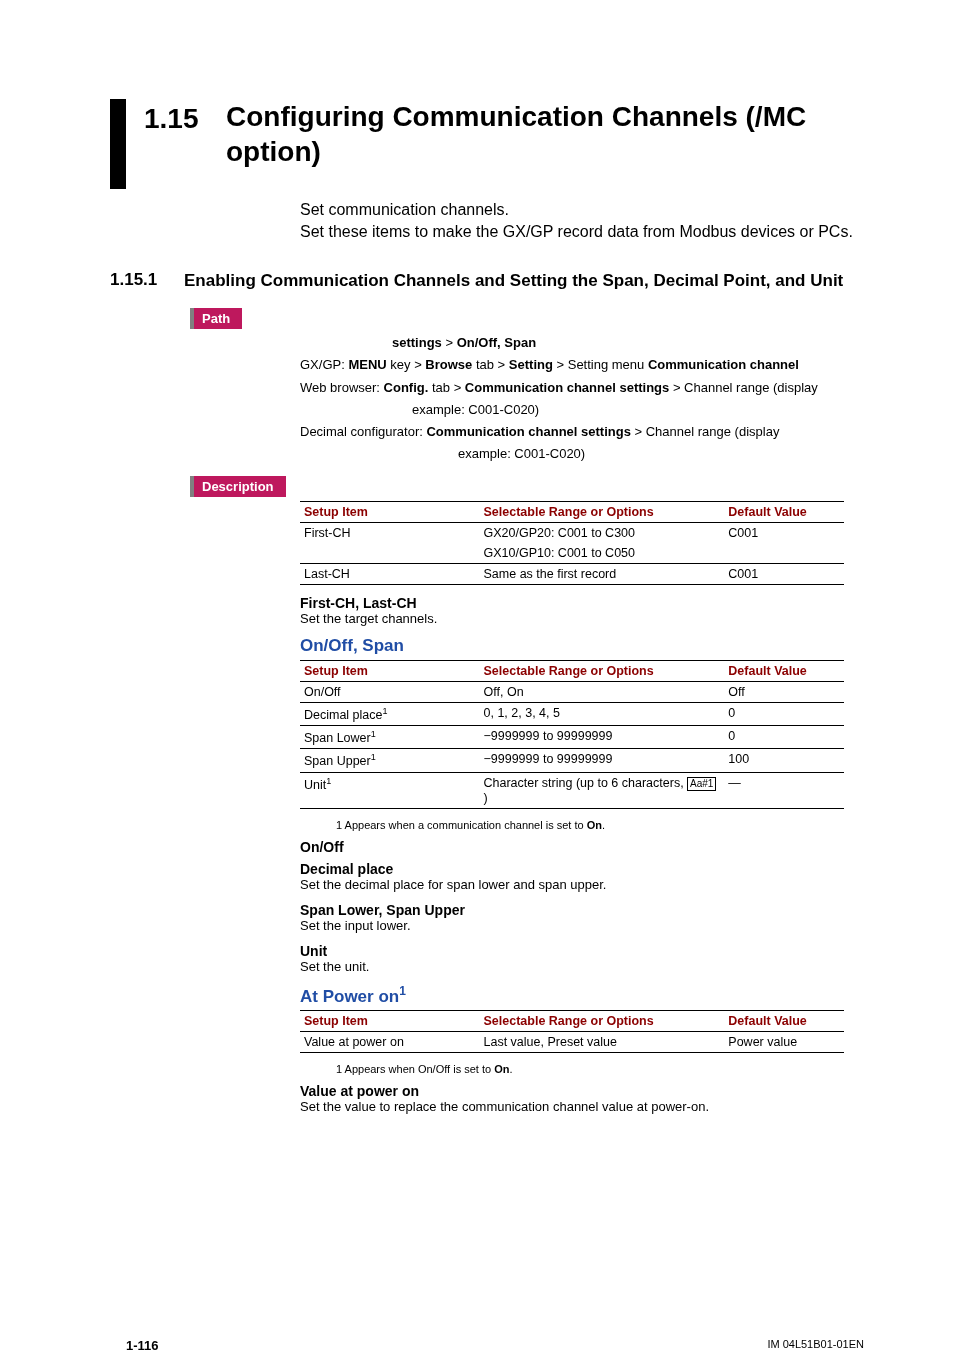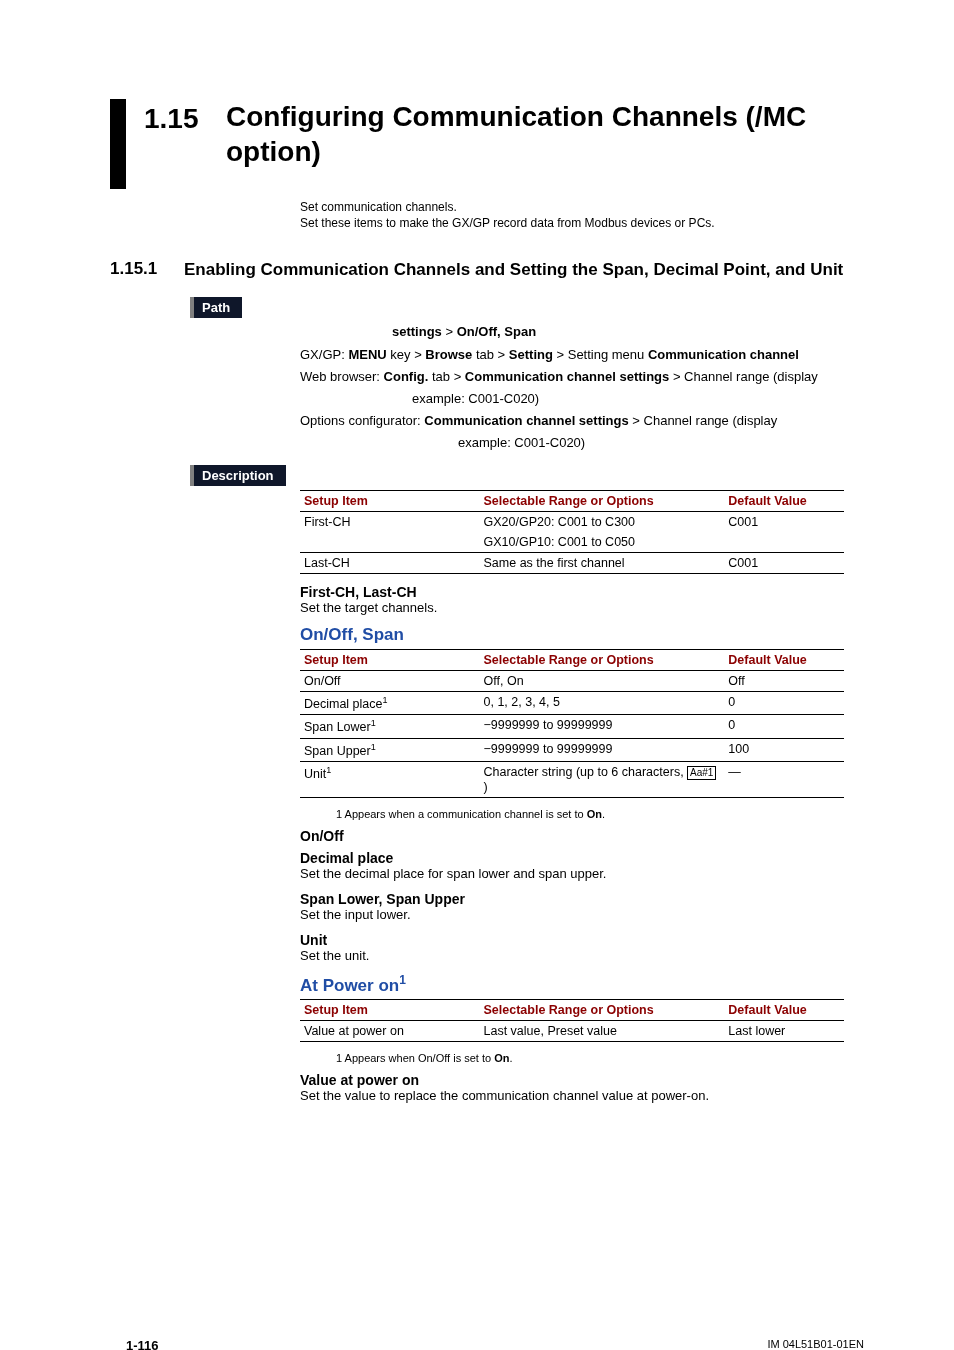--- a/index.html
+++ b/index.html
@@ -2,25 +2,25 @@
 <html><head>
 <meta charset="utf-8">
 <style>
   * { box-sizing: border-box; margin: 0; padding: 0; }
   html, body { width: 954px; height: 1350px; background: #fff; font-family: Arial, Helvetica, sans-serif; color: #000; }
   .page { position: relative; width: 954px; height: 1350px; padding: 56px 90px 0 110px; margin-top: 43px; }
   .title-row { display: flex; align-items: flex-start; margin-bottom: 10px; }
   .title-bar { width: 16px; background: #000; height: 90px; margin-right: 18px; flex: 0 0 16px; }
   .title-num { font-size: 28px; font-weight: bold; width: 82px; padding-top: 4px; }
   .title-text { font-size: 28px; font-weight: bold; flex: 1; line-height: 1.25; }
-  .intro { margin-left: 190px; font-size: 12px; line-height: 1.35; margin-bottom: 28px; }
+  .intro { margin-left: 190px; font-size: 16px; line-height: 1.35; margin-bottom: 28px; }
   .section-row { display: flex; align-items: flex-start; margin-bottom: 16px; }
   .section-num { font-size: 17px; font-weight: bold; width: 74px; }
   .section-title { font-size: 17px; font-weight: bold; flex: 1; line-height: 1.3; }
-  .box-label { display: inline-block; background: #0f172a; color: #fff; font-weight: bold; font-size: 13px; padding: 3px 12px 3px 8px; margin-left: 80px; margin-bottom: 4px; border-left: 4px solid #808080; }
+  .box-label { display: inline-block; background: #be185d; color: #fff; font-weight: bold; font-size: 13px; padding: 3px 12px 3px 8px; margin-left: 80px; margin-bottom: 4px; border-left: 4px solid #808080; }
   .path-block { margin-left: 190px; font-size: 13px; line-height: 1.55; margin-bottom: 12px; }
   .path-line { margin-bottom: 2px; padding-left: 0; }
   .path-indent { padding-left: 92px; }
   .path-indent2 { padding-left: 112px; }
   .path-indent3 { padding-left: 158px; }
   .desc-content { margin-left: 190px; margin-right: 20px; }
   table.setup { width: 100%; border-collapse: collapse; font-size: 12.5px; margin-bottom: 10px; }
   table.setup th { text-align: left; font-weight: bold; color: #8b0000; border-top: 1.5px solid #000; border-bottom: 1px solid #000; padding: 3px 4px; }
   table.setup td { padding: 3px 4px; border-bottom: 1px solid #000; vertical-align: top; }
   table.setup tr.noborder td { border-bottom: none; }
@@ -61,21 +61,21 @@
       <b>settings</b><span> &gt; </span><b>On/Off, Span</b>
     </div>
     <div class="path-line">
       <span>GX/GP: </span><b>MENU</b><span> key &gt; </span><b>Browse</b><span> tab &gt; </span><b>Setting</b><span> &gt; Setting menu </span><b>Communication channel</b>
     </div>
     <div class="path-line">
       <span>Web browser: </span><b>Config.</b><span> tab &gt; </span><b>Communication channel settings</b><span> &gt; Channel range (display</span>
     </div>
     <div class="path-line path-indent2">example: C001-C020)</div>
     <div class="path-line">
-      <span>Options configurator: </span><b>Communication channel settings</b><span> &gt; Channel range (display</span>
+      <span>Decimal configurator: </span><b>Communication channel settings</b><span> &gt; Channel range (display</span>
     </div>
     <div class="path-line path-indent3">example: C001-C020)</div>
   </div>
 
   <div class="box-label">Description</div>
 
   <div class="desc-content">
 
     <table class="setup">
       <tbody>
@@ -89,21 +89,21 @@
         <td>GX20/GP20: C001 to C300</td>
         <td>C001</td>
       </tr>
       <tr>
         <td></td>
         <td>GX10/GP10: C001 to C050</td>
         <td></td>
       </tr>
       <tr>
         <td>Last-CH</td>
-        <td>Same as the first channel</td>
+        <td>Same as the first record</td>
         <td>C001</td>
       </tr>
     </tbody>
       </table>
 
     <div class="para-head">First-CH, Last-CH</div>
     <div class="para-text">Set the target channels.</div>
 
     <div class="subhead-link">On/Off, Span</div>
 
@@ -166,21 +166,21 @@
     <table class="setup">
       <tbody>
           <tr>
         <th style="width:33%">Setup Item</th>
         <th style="width:45%">Selectable Range or Options</th>
         <th>Default Value</th>
       </tr>
       <tr>
         <td>Value at power on</td>
         <td>Last value, Preset value</td>
-        <td>Last lower</td>
+        <td>Power value</td>
       </tr>
     </tbody>
       </table>
 
     <div class="footnote">
       <span>1   Appears when On/Off is set to </span><b>On</b><span>.</span>
     </div>
 
     <div class="para-head">Value at power on</div>
     <div class="para-text">Set the value to replace the communication channel value at power-on.</div>

